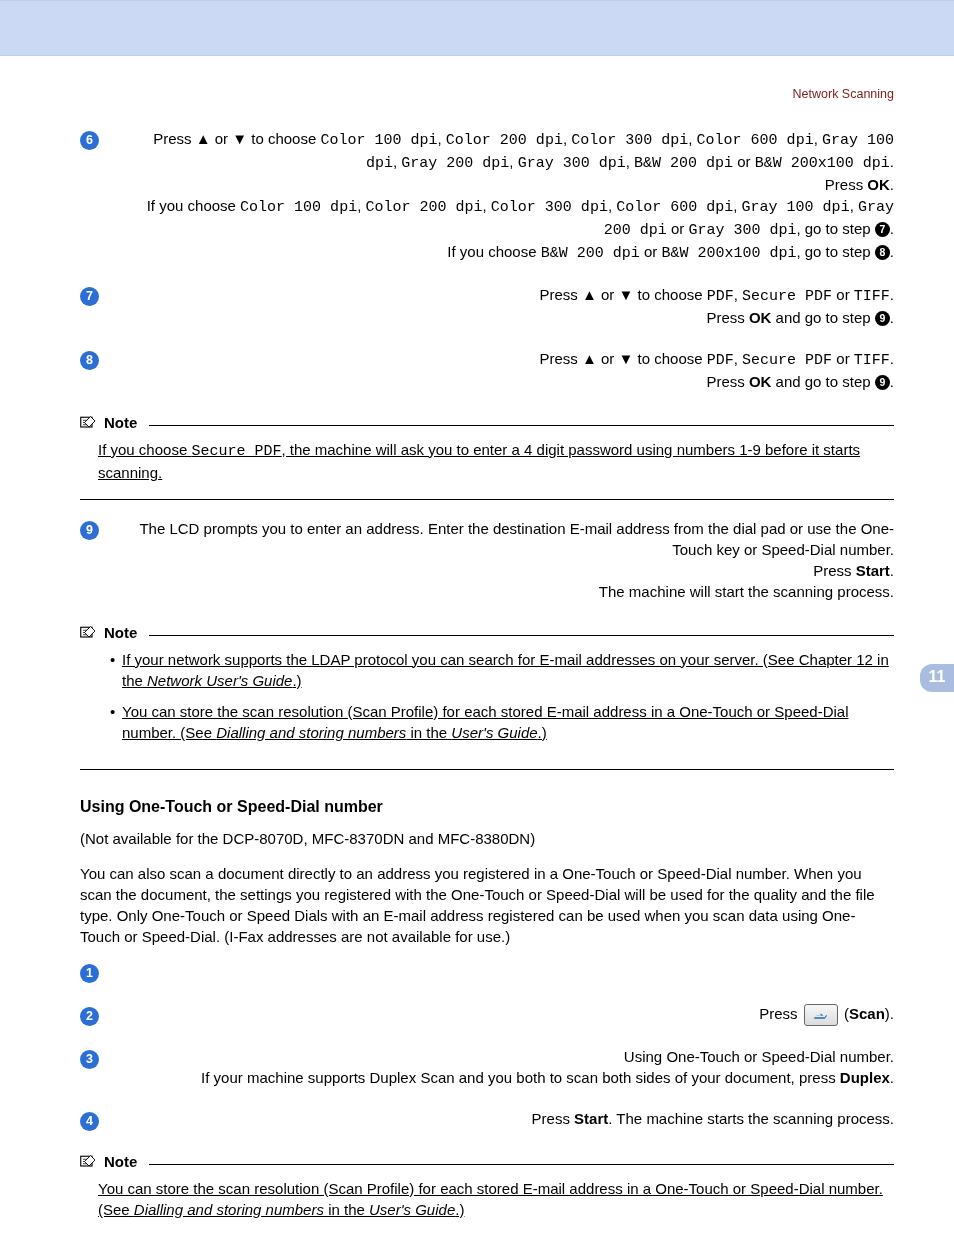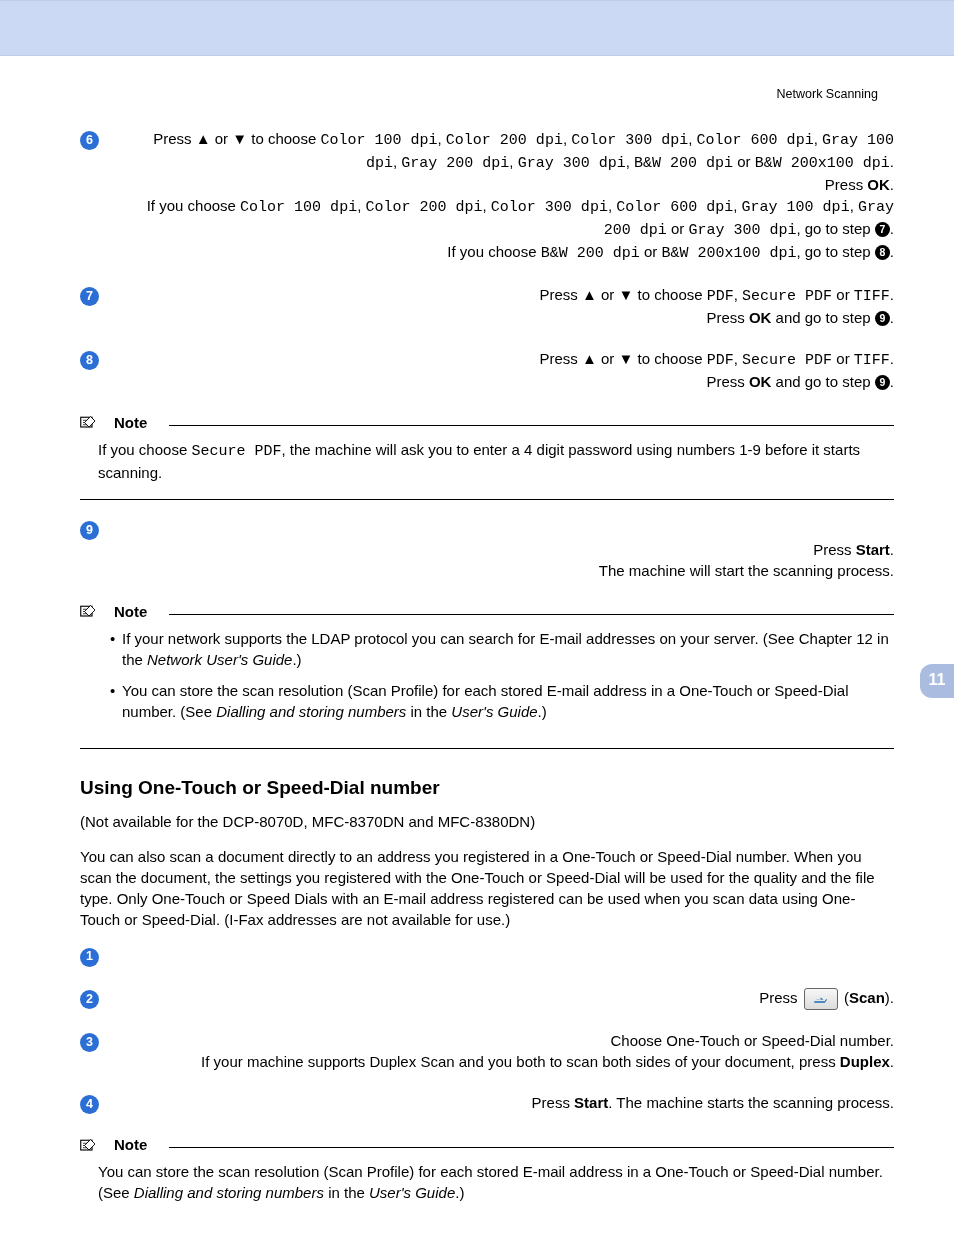--- a/index.html
+++ b/index.html
@@ -14,22 +14,22 @@
   }
   .top-band {
     height: 56px;
     background: #cbd9f4;
     border-top: 1px solid #bfcce8;
     border-bottom: 1px solid #bfcce8;
   }
   .header-right {
     text-align: right;
     font-size: 12.5px;
-    color: #000000;
-    padding: 30px 76px 0 0;
+    color: #7f1d1d;
+    padding: 30px 60px 0 0;
   }
   .content {
     padding: 24px 60px 40px 80px;
   }
   .step {
     display: flex;
     align-items: flex-start;
     margin-bottom: 20px;
   }
   .step .marker {
@@ -51,56 +51,56 @@
     vertical-align: middle;
   }
   .circle.black { background: #000; }
   .circle.sm { width: 15px; height: 15px; font-size: 10.5px; }
   .mono { font-family: "Courier New", Courier, monospace; }
   .arrow { font-family: Arial; }
   .note-block { margin: 6px 0 18px 0; }
   .note-head {
     display: flex;
     align-items: center;
-    gap: 16px;
+    gap: 6px;
     margin-bottom: 4px;
   }
   .note-head .line {
     flex: 1;
     border-bottom: 1px solid #000;
     margin-left: 6px;
     height: 0;
     align-self: center;
     margin-top: 6px;
   }
   .note-head .title { font-weight: bold; font-size: 15px; }
   .pencil-icon {
     width: 18px; height: 16px;
     display: inline-block;
   }
-  .note-body { padding: 2px 0 8px 18px; }
+  .note-body { padding: 2px 0 8px 18px; text-decoration: underline; }
   .note-rule { border-top: 1px solid #000; margin-top: 8px; }
   ul.note-list { list-style: none; padding-left: 12px; }
   ul.note-list li { position: relative; padding-left: 12px; margin-bottom: 10px; }
   ul.note-list li::before {
     content: "•";
     position: absolute; left: 0; top: 0;
     font-size: 15px;
   }
   .section-head {
     font-weight: bold;
-    font-size: 19px;
+    font-size: 16px;
     margin: 26px 0 10px 0;
   }
   .para { margin-bottom: 14px; }
   .tab-thumb {
     position: absolute;
     right: 0;
     width: 34px;
-    height: 34px;
+    height: 28px;
     background: #aabde0;
     color: #fff;
     font-weight: bold;
     font-size: 16px;
     display: flex;
     align-items: center;
     justify-content: center;
     border-top-left-radius: 12px;
     border-bottom-left-radius: 12px;
   }
@@ -167,21 +167,21 @@
     </div>
     <div class="note-body">
       <span>If you choose </span><span class="mono">Secure PDF</span><span>, the machine will ask you to enter a 4 digit password using numbers 1-9 before it starts scanning.</span>
     </div>
     <div class="note-rule"></div>
   </div>
 
   <div class="step">
     <div class="marker"><span class="circle">9</span></div>
     <div class="body">
-      <br>
+      <span>The LCD prompts you to enter an address. Enter the destination E-mail address from the dial pad or use the One-Touch key or Speed-Dial number.</span><br>
       <span>Press </span><b>Start</b><span>.</span><br>
       <span>The machine will start the scanning process.</span>
     </div>
   </div>
 
   <div class="note-block">
     <div class="note-head">
       <span class="pencil-icon">
         <svg viewBox="0 0 24 20">
             <rect x="1" y="3" width="15" height="13" fill="none" stroke="#000" stroke-width="1.5"></rect>
@@ -219,21 +219,21 @@
             <path d="M3 14h14l3-4-1-1-2 3H3z" fill="#1a6fb8"></path>
             <path d="M6 10h9l-3-3-1 1 1.5 1.5H6z" fill="#1a6fb8"></path>
           </svg>
         </span> (<b>Scan</b>)<span>.</span>
     </div>
   </div>
 
   <div class="step">
     <div class="marker"><span class="circle">3</span></div>
     <div class="body">
-      <span>Choose One-Touch or Speed-Dial number.</span><br>
+      <span>Using One-Touch or Speed-Dial number.</span><br>
       <span>If your machine supports Duplex Scan and you both to scan both sides of your document, press </span><b>Duplex</b><span>.</span>
     </div>
   </div>
 
   <div class="step">
     <div class="marker"><span class="circle">4</span></div>
     <div class="body">
       <span>Press </span><b>Start</b><span>. The machine starts the scanning process.</span>
     </div>
   </div>

